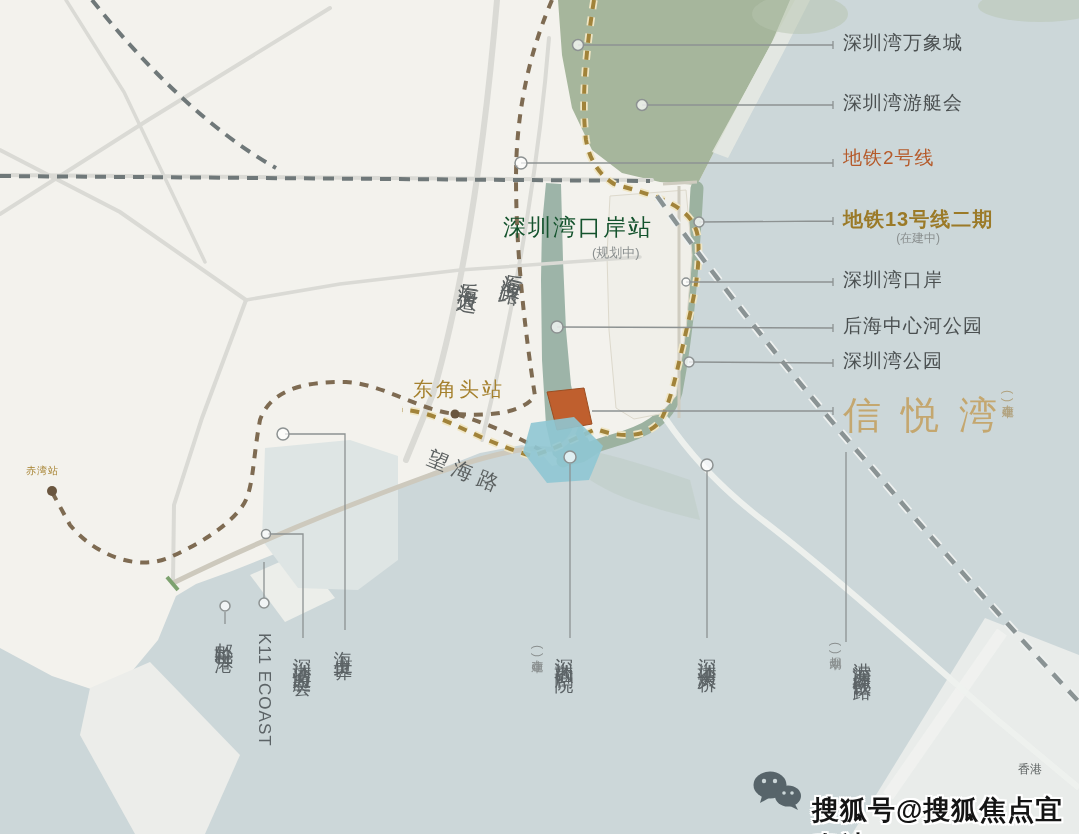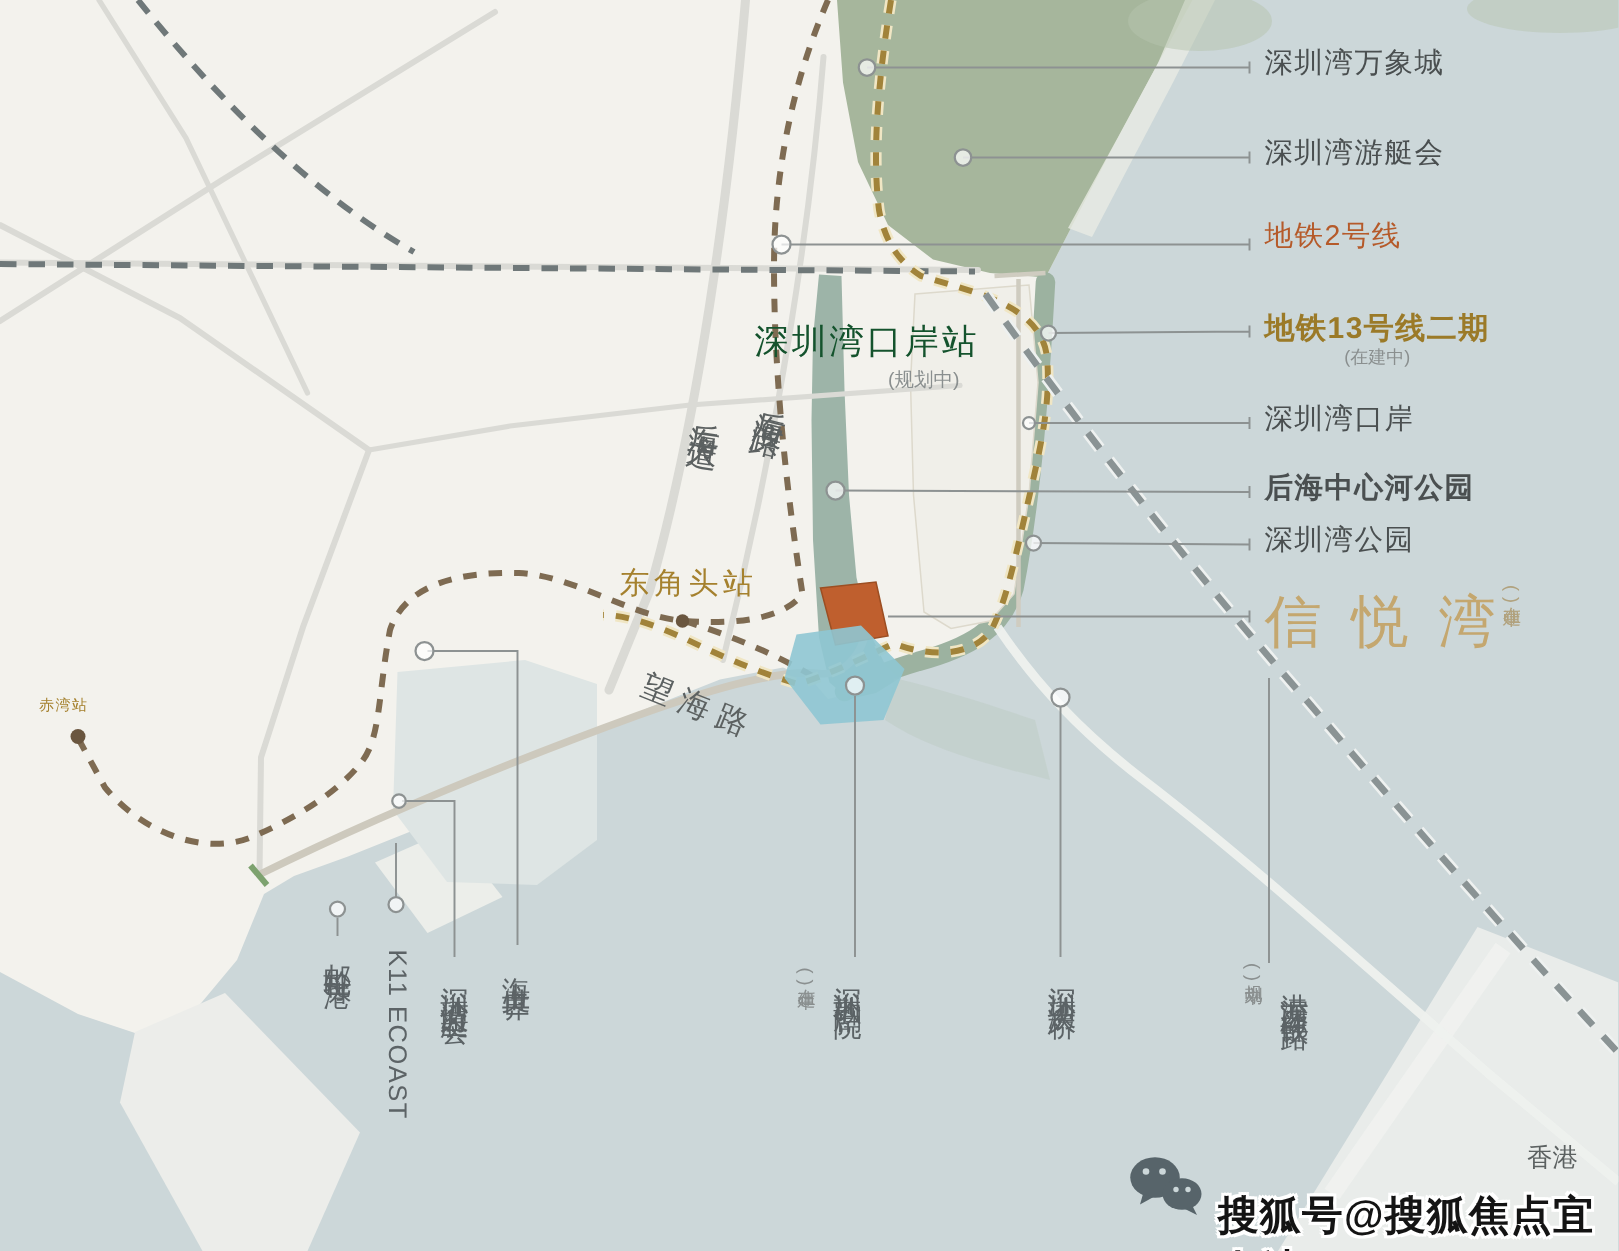--- a/index.html
+++ b/index.html
@@ -146,27 +146,27 @@
   </svg>
 
   <div id="labels">
       <div class="lbl map-big" style="left: 503px; top: 215px;">深圳湾口岸站</div>
       <div class="lbl map-note" style="left: 592px; top: 246px;">(规划中)</div>
       <div class="lbl road-lbl vert" style="left: 460px; top: 265px; letter-spacing: 4px; transform: rotate(8deg);">后海大道</div>
       <div class="lbl road-lbl vert" style="left: 506px; top: 257px; letter-spacing: 4px; transform: rotate(14deg);">后海滨路</div>
       <div class="lbl station-gold" style="left: 413px; top: 379px; font-size: 20px; letter-spacing: 3px; text-align: right;">东角头站</div>
       <div class="lbl road-lbl" style="left: 425px; top: 461px; letter-spacing: 6px; transform: rotate(22deg);">望海路</div>
       <div class="lbl station-gold" style="left: 26px; top: 466px; font-size: 10px; letter-spacing: 1px;">赤湾站</div>
-      <div class="lbl road-lbl" style="left: 1018px; top: 763px; font-size: 17px;">香港</div>
+      <div class="lbl road-lbl" style="left: 1018px; top: 763px; font-size: 12px;">香港</div>
       <div class="lbl dark" style="left: 843px; top: 33px;">深圳湾万象城</div>
       <div class="lbl dark" style="left: 843px; top: 93px;">深圳湾游艇会</div>
       <div class="lbl dark accent-orange" style="left: 843px; top: 148px;">地铁2号线</div>
       <div class="lbl dark accent-gold" style="left: 843px; top: 209px; text-align: center;">地铁13号线二期<div class="sub-note">(在建中)</div></div>
       <div class="lbl dark" style="left: 843px; top: 270px;">深圳湾口岸</div>
-      <div class="lbl dark" style="left: 843px; top: 316px; font-weight: bold;">后海中心河公园</div>
+      <div class="lbl dark" style="left: 843px; top: 316px;">后海中心河公园</div>
       <div class="lbl dark" style="left: 843px; top: 351px;">深圳湾公园</div>
       <div class="lbl bottom-lbl vert" style="left: 214px; top: 627px;">邮轮母港</div>
       <div class="lbl latin-vert" style="left: 273px; top: 633px;">K11 ECOAST</div>
       <div class="lbl bottom-lbl vert" style="left: 292px; top: 643px;">深圳湾游艇会</div>
       <div class="lbl bottom-lbl vert" style="left: 333px; top: 636px;">海上世界</div>
       <div class="lbl bottom-lbl vert" style="left: 554px; top: 643px;">深圳歌剧院</div>
       <div class="lbl note-vert vert" style="left: 531px; top: 645px;">(在建中)</div>
       <div class="lbl bottom-lbl vert" style="left: 697px; top: 643px;">深圳湾大桥</div>
       <div class="lbl bottom-lbl vert" style="left: 852px; top: 647px;">港深西部铁路</div>
       <div class="lbl note-vert vert" style="left: 829px; top: 642px;">(规划中)</div>

